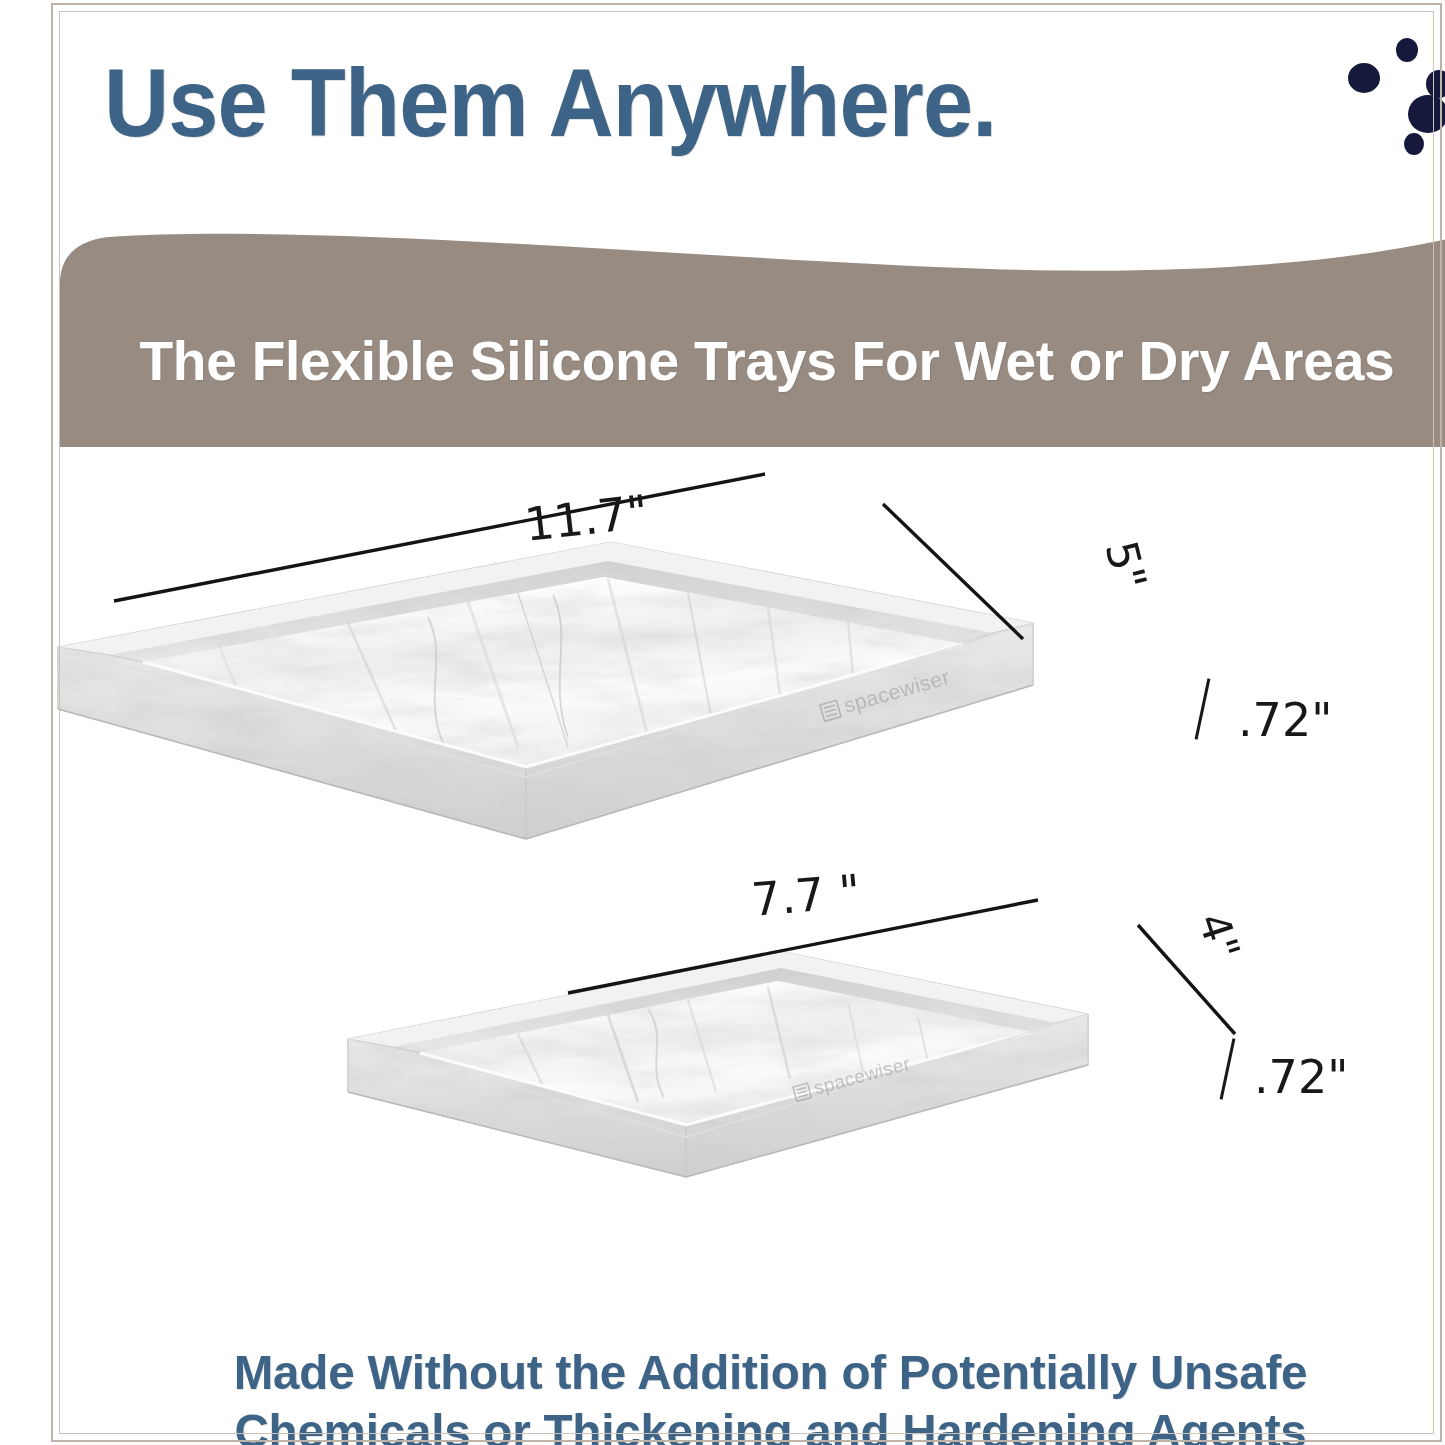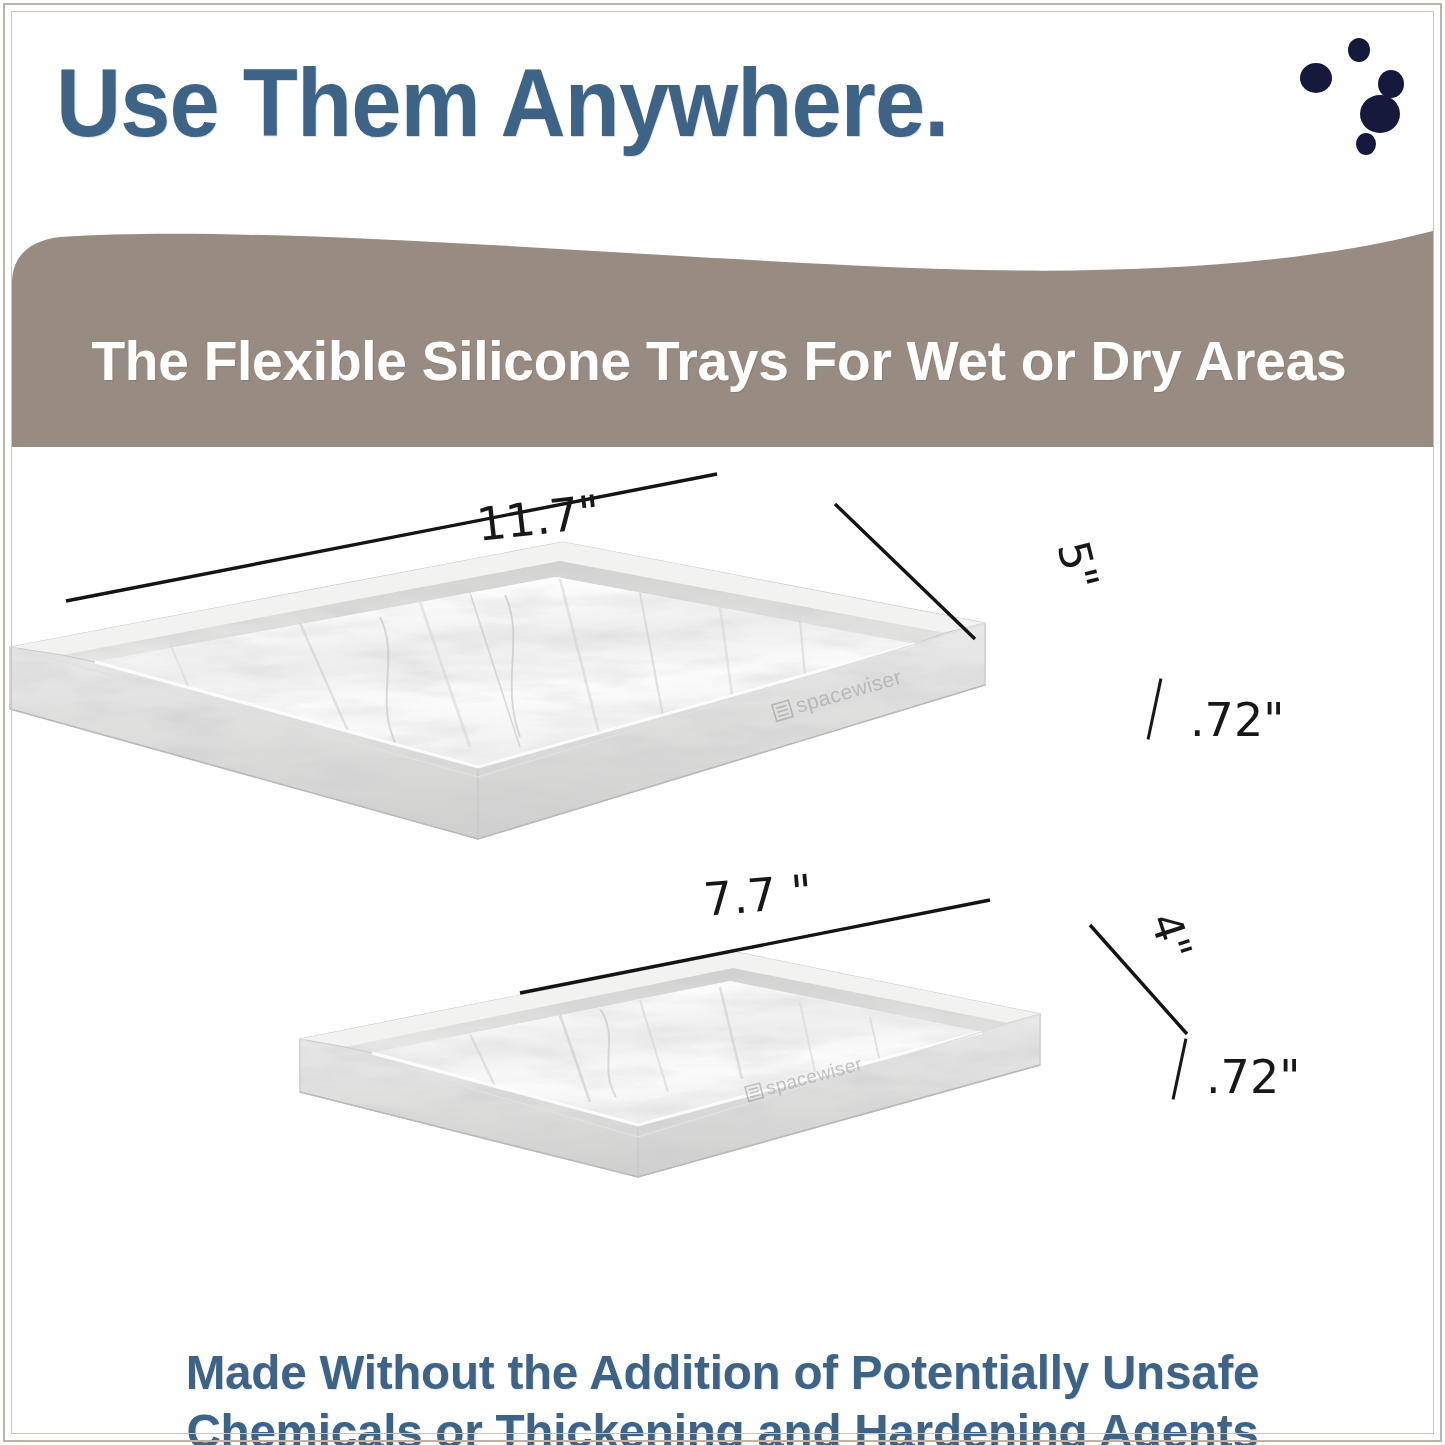--- a/index.html
+++ b/index.html
@@ -7,20 +7,21 @@
   body {
     font-family:"Liberation Sans", sans-serif;
     position:relative;
     overflow:hidden;
   }
 
   
   #page {
     position:absolute; inset:0;
     background:#ffffff;
+    margin-left:48px;
   }
   .frame-outer {
     position:absolute; left:3px; top:3px; right:3px; bottom:3px;
     border:2px solid #bfb3a8;
     pointer-events:none;
     z-index:40;
   }
   .frame-inner {
     position:absolute; left:11px; top:11px; right:11px; bottom:11px;
     border:1px solid #cdc3b8;

